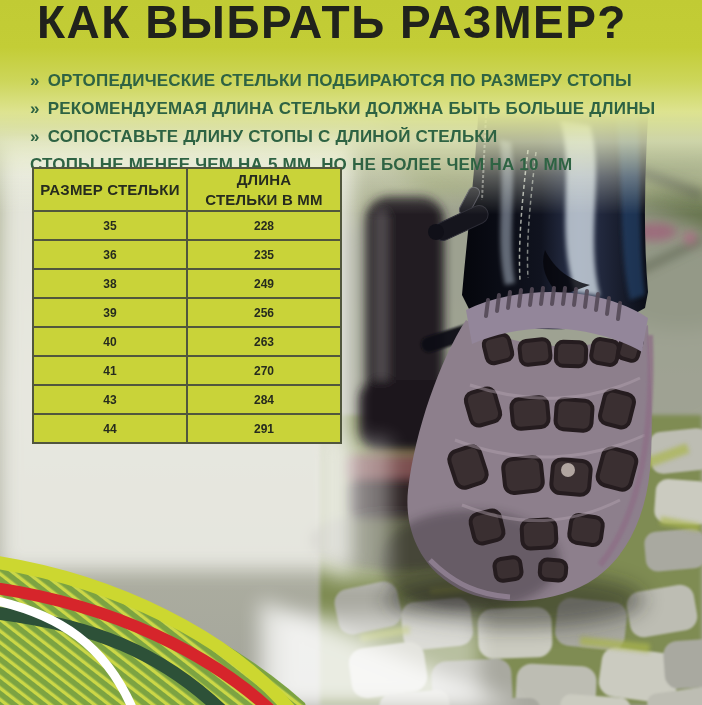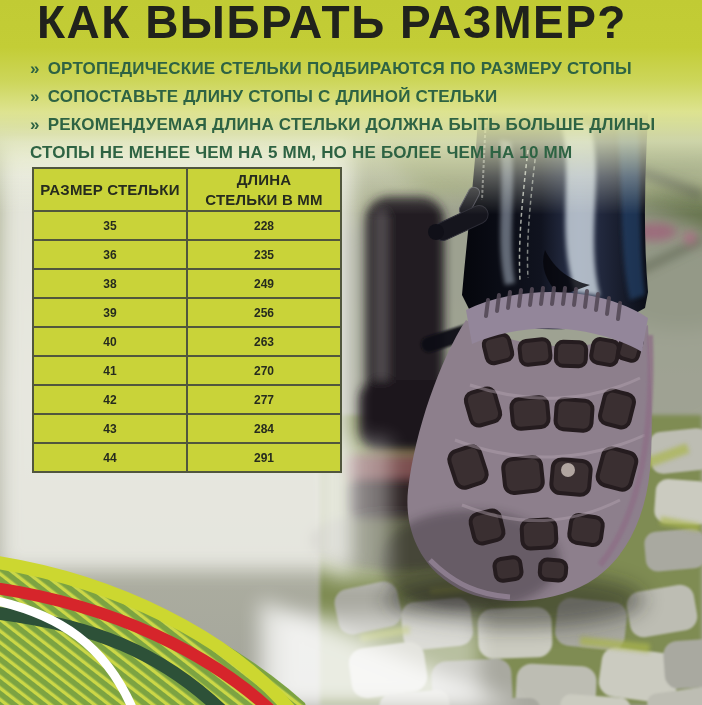--- a/index.html
+++ b/index.html
@@ -15,21 +15,21 @@
     background:linear-gradient(180deg,
       #c1cb34 0%, #c3cd36 22%, #cdd65b 38%, #dde390 52%,
       rgba(234,239,196,0.75) 66%, rgba(242,245,224,0.35) 82%,
       rgba(246,248,236,0) 100%);
   }
   .title{
     position:absolute;top:-4px;left:37px;width:660px;
     font-size:46px;line-height:52px;font-weight:bold;letter-spacing:1.5px;
     color:#20221c;white-space:nowrap;
   }
-  .bullets{position:absolute;top:55px;left:30px;}
+  .bullets{position:absolute;top:67px;left:30px;}
   .bline{
     height:28px;line-height:28px;font-size:17px;font-weight:bold;
     letter-spacing:0.2px;color:#2e6343;white-space:nowrap;
   }
   .bmark:not(:empty){margin-right:8px;}
   .size-table{
     position:absolute;left:32px;top:167px;width:310px;
     border-collapse:collapse;background:#c9d339;table-layout:fixed;
   }
   .size-table th,.size-table td{
@@ -198,22 +198,22 @@
       <rect x="280" y="615" width="200" height="90" fill="#ffffff" opacity="0.45" filter="url(#b10)"></rect>
     </svg>
   </div>
 
   <div class="grad"></div>
 
   <div class="title">КАК ВЫБРАТЬ РАЗМЕР?</div>
 
   <div class="bullets">
     <div class="bline"><span class="bmark">»</span><span>ОРТОПЕДИЧЕСКИЕ СТЕЛЬКИ ПОДБИРАЮТСЯ ПО РАЗМЕРУ СТОПЫ</span></div>
+    <div class="bline"><span class="bmark">»</span><span>РЕКОМЕНДУЕМАЯ ДЛИНА СТЕЛЬКИ ДОЛЖНА БЫТЬ БОЛЬШЕ ДЛИНЫ</span></div>
     <div class="bline"><span class="bmark">»</span><span>СОПОСТАВЬТЕ ДЛИНУ СТОПЫ С ДЛИНОЙ СТЕЛЬКИ</span></div>
-    <div class="bline"><span class="bmark">»</span><span>РЕКОМЕНДУЕМАЯ ДЛИНА СТЕЛЬКИ ДОЛЖНА БЫТЬ БОЛЬШЕ ДЛИНЫ</span></div>
     <div class="bline"><span class="bmark"></span><span>СТОПЫ НЕ МЕНЕЕ ЧЕМ НА 5 ММ, НО НЕ БОЛЕЕ ЧЕМ НА 10 ММ</span></div>
   </div>
 
   <table class="size-table">
     <thead>
       <tr>
         <th class="col-size">РАЗМЕР СТЕЛЬКИ</th>
         <th>ДЛИНА
 СТЕЛЬКИ В ММ</th>
       </tr>
@@ -235,24 +235,20 @@
           <td>39</td>
           <td>256</td>
         </tr>
       <tr>
           <td>40</td>
           <td>263</td>
         </tr>
       <tr>
           <td>41</td>
           <td>270</td>
-        </tr>
-      <tr>
-          <td>42</td>
-          <td>277</td>
         </tr>
       <tr>
           <td>43</td>
           <td>284</td>
         </tr>
       <tr>
           <td>44</td>
           <td>291</td>
         </tr>
     </tbody>

